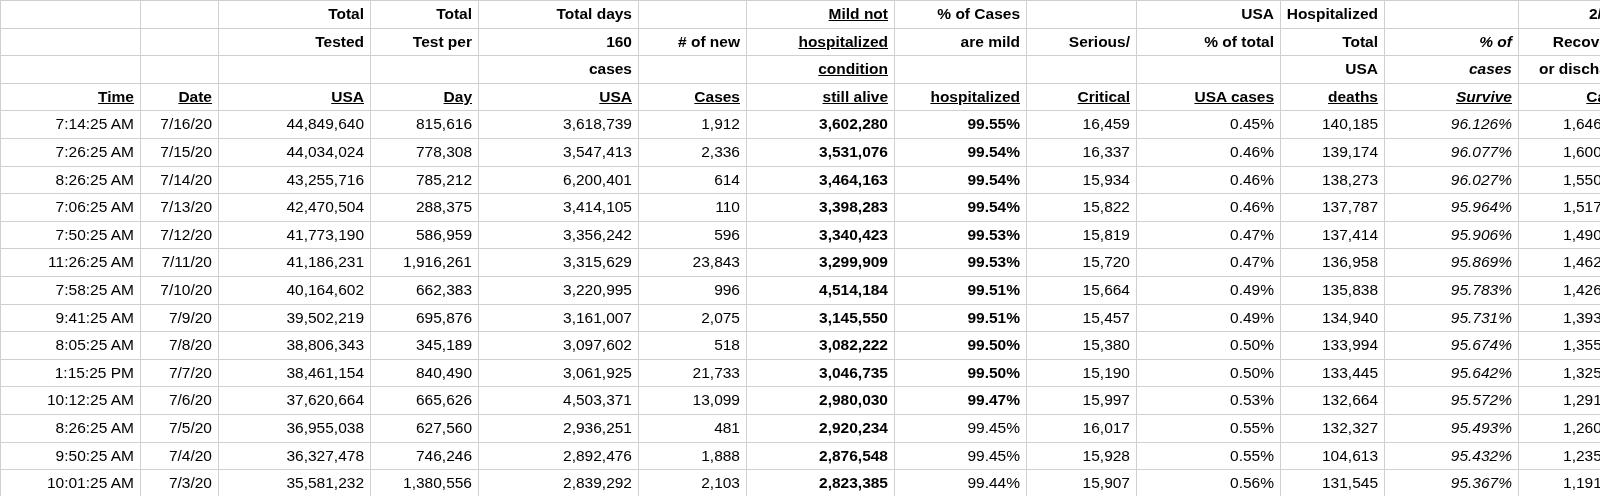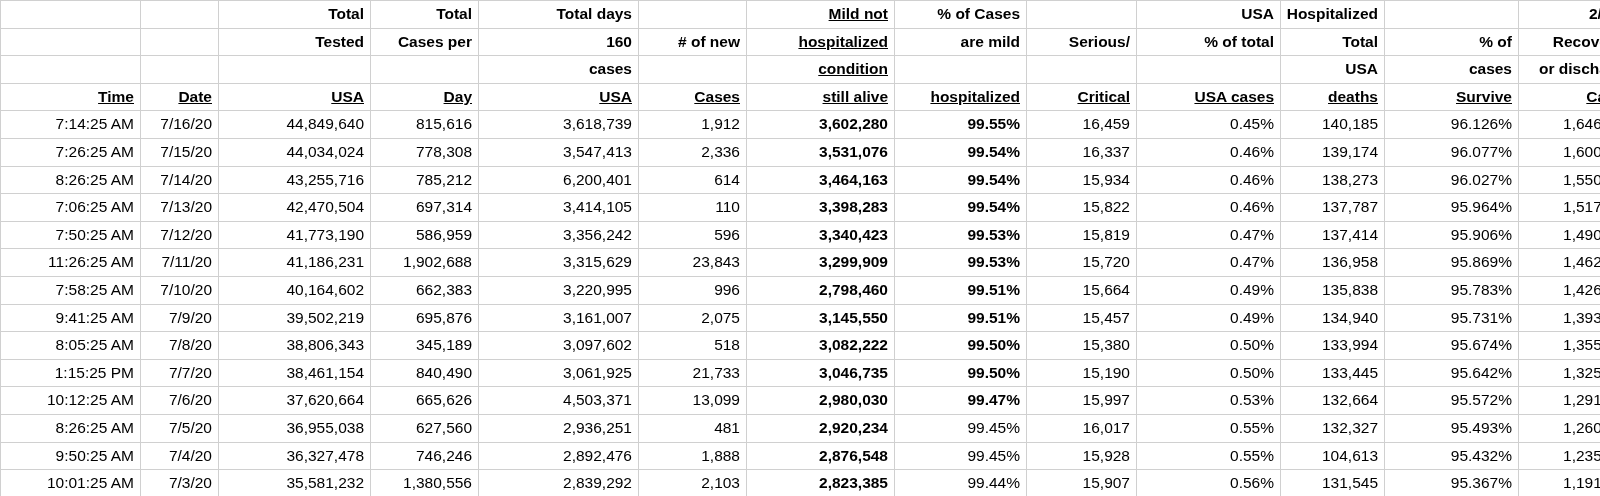--- a/index.html
+++ b/index.html
@@ -50,21 +50,21 @@
   .hdr td {
     font-weight: bold;
   }
   .hdr-last td {
     font-weight: bold;
   }
   .u { text-decoration: underline; }
   .red { color: #ff0000; }
   .blue { color: #29b6f6; margin-left: 25px; }
   .green { color: #00a65a; }
-  .teal { color: #00c2a0; }
+  .teal { color: #00c2a0; font-style: italic; }
   .bold { font-weight: bold; }
 </style>
 </head>
 <body>
 
 <table class="sheet">
   <colgroup>
     <col class="c0">
       <col class="c1">
       <col class="c2">
@@ -94,21 +94,21 @@
       <td>USA</td>
       <td>Hospitalized</td>
       <td></td>
       <td>2/7/20</td>
     </tr>
 
     <tr class="hdr">
       <td></td>
       <td></td>
       <td>Tested</td>
-      <td>Cases per</td>
+      <td>Test per</td>
       <td>160</td>
       <td># of  new</td>
       <td class="u">hospitalized</td>
       <td class="red">are mild</td>
       <td>Serious/</td>
       <td>% of  total</td>
       <td>Total</td>
       <td class="teal">% of</td>
       <td>Recovered</td>
     </tr>
@@ -186,21 +186,21 @@
         <td>15,934</td>
         <td>0.46%</td>
         <td>138,273</td>
         <td class="teal">96.027%</td>
         <td>1,550,378</td>
       </tr>
       <tr>
         <td>7:06:25 AM</td>
         <td>7/13/20</td>
         <td>42,470,504</td>
-        <td>697,314</td>
+        <td>288,375</td>
         <td>3,414,105</td>
         <td>110</td>
         <td class="blue bold">3,398,283</td>
         <td class="green bold">99.54%</td>
         <td>15,822</td>
         <td>0.46%</td>
         <td>137,787</td>
         <td class="teal">95.964%</td>
         <td>1,517,560</td>
       </tr>
@@ -216,39 +216,39 @@
         <td>15,819</td>
         <td>0.47%</td>
         <td>137,414</td>
         <td class="teal">95.906%</td>
         <td>1,490,702</td>
       </tr>
       <tr>
         <td>11:26:25 AM</td>
         <td>7/11/20</td>
         <td>41,186,231</td>
-        <td>1,902,688</td>
+        <td>1,916,261</td>
         <td>3,315,629</td>
         <td>23,843</td>
         <td class="blue bold">3,299,909</td>
         <td class="green bold">99.53%</td>
         <td>15,720</td>
         <td>0.47%</td>
         <td>136,958</td>
         <td class="teal">95.869%</td>
         <td>1,462,432</td>
       </tr>
       <tr>
         <td>7:58:25 AM</td>
         <td>7/10/20</td>
         <td>40,164,602</td>
         <td>662,383</td>
         <td>3,220,995</td>
         <td>996</td>
-        <td class="blue bold">2,798,460</td>
+        <td class="blue bold">4,514,184</td>
         <td class="green bold">99.51%</td>
         <td>15,664</td>
         <td>0.49%</td>
         <td>135,838</td>
         <td class="teal">95.783%</td>
         <td>1,426,613</td>
       </tr>
       <tr>
         <td>9:41:25 AM</td>
         <td>7/9/20</td>

